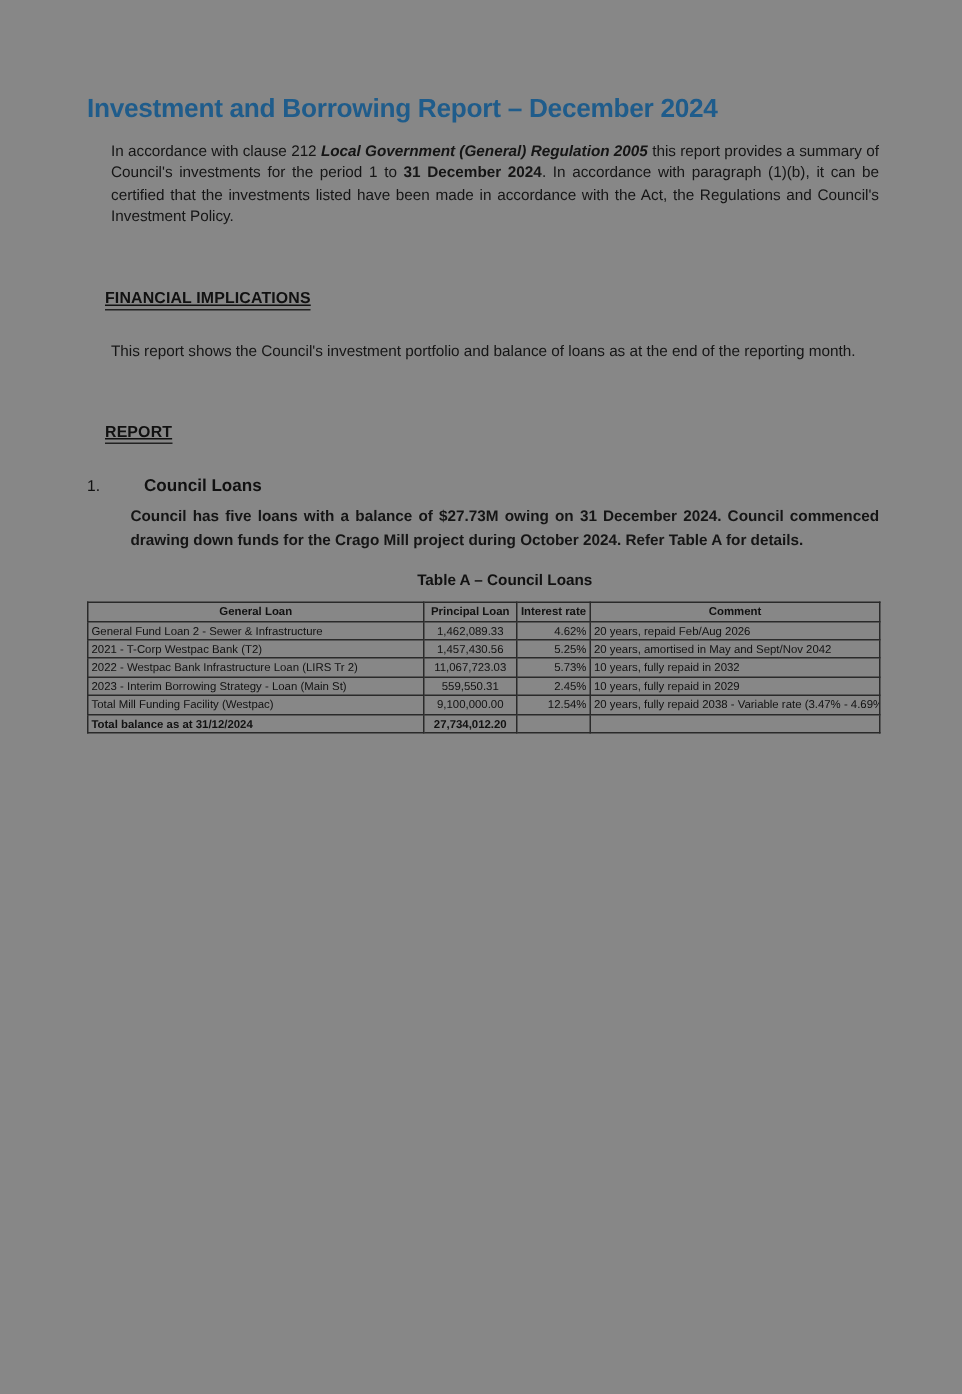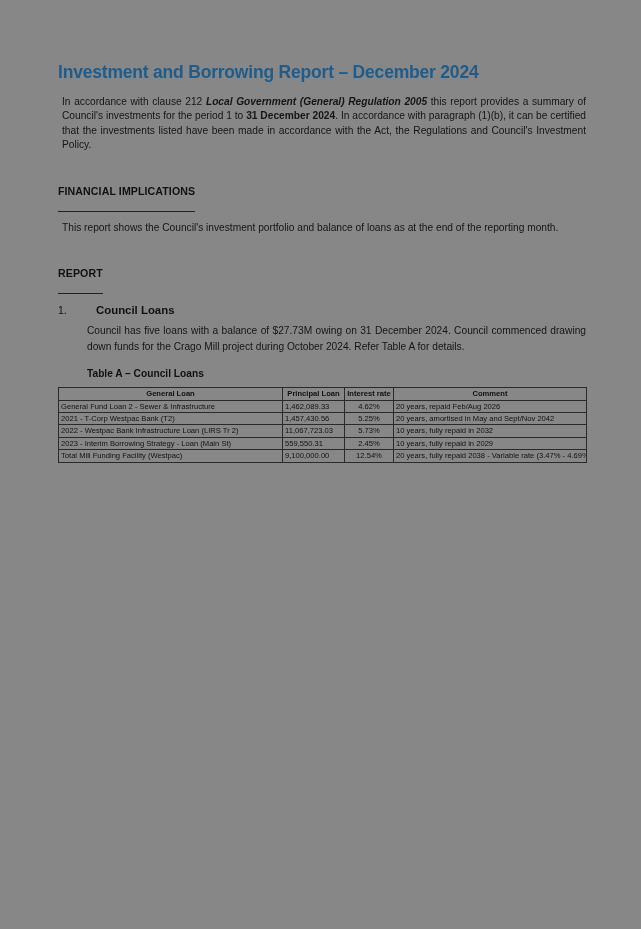--- a/index.html
+++ b/index.html
@@ -32,38 +32,39 @@
     color: #1f5c8b;
     letter-spacing: -0.2px;
     margin: 0 0 12px 0;
     line-height: 1.2;
   }
   .para {
     font-size: 10.2px;
     color: #151515;
     line-height: 1.42;
     text-align: justify;
-    margin: 0 0 6px 4px;
+    margin: 0 0 6px 16px;
   }
   .para .em {
     font-style: italic;
     font-weight: bold;
   }
   .para .bold {
     font-weight: bold;
   }
   .section-head {
     display: inline-block;
     font-size: 10.6px;
     font-weight: bold;
     color: #111;
     border-bottom: 1.4px solid #222;
-    padding-bottom: 14px;
-    margin: 0;
+    padding-bottom: 1px;
+    margin: 12px;
     letter-spacing: 0.1px;
+    text-decoration: underline;
   }
   .spacer-lg { height: 22px; }
   .spacer-sm { height: 9px; }
   .numbered {
     display: flex;
     align-items: baseline;
     margin-top: 10px;
   }
   .numbered .num {
     width: 38px;
@@ -79,27 +80,29 @@
   .indent-block {
     margin-left: 29px;
     margin-top: 7px;
   }
   .indent-para {
     font-size: 10.2px;
     color: #151515;
     line-height: 1.5;
     text-align: justify;
     margin: 0;
+    font-weight: bold;
   }
   .table-caption {
     margin-left: 29px;
     margin-top: 14px;
     font-size: 10.2px;
     font-weight: bold;
     color: #111;
+    text-align: center;
   }
   table.loans {
     border-collapse: collapse;
     width: 528px;
     margin-top: 8px;
     table-layout: fixed;
   }
   table.loans th, table.loans td {
     border: 0.8px solid #2a2a2a;
     font-size: 7.6px;
@@ -108,25 +111,25 @@
     line-height: 1.25;
     vertical-align: top;
     overflow: hidden;
     white-space: nowrap;
   }
   table.loans th {
     font-weight: bold;
     text-align: center;
   }
   td.num-cell, th.num-cell {
-    text-align: left;
+    text-align: center;
     padding-right: 3px;
   }
   td.rate-cell, th.rate-cell {
-    text-align: center;
+    text-align: right;
   }
   tr.total-row td {
     font-weight: bold;
   }
   tr.total-row td.blank {
     border-left: 0.8px solid #2a2a2a;
   }
   col.c1 { width: 224px; }
   col.c2 { width: 62px; }
   col.c3 { width: 49px; }
@@ -205,18 +208,24 @@
             <td class="num-cell">559,550.31</td>
             <td class="rate-cell">2.45%</td>
             <td>10 years, fully repaid in 2029</td>
           </tr>
           <tr>
             <td>Total Mill Funding Facility (Westpac)</td>
             <td class="num-cell">9,100,000.00</td>
             <td class="rate-cell">12.54%</td>
             <td>20 years, fully repaid 2038 - Variable rate (3.47% - 4.69%)</td>
           </tr>
+          <tr class="total-row">
+            <td>Total balance as at 31/12/2024</td>
+            <td class="num-cell">27,734,012.20</td>
+            <td class="blank"></td>
+            <td class="blank"></td>
+          </tr>
         </tbody>
       </table>
     </div>
 
   </div>
 </div>
 
 </body></html>

